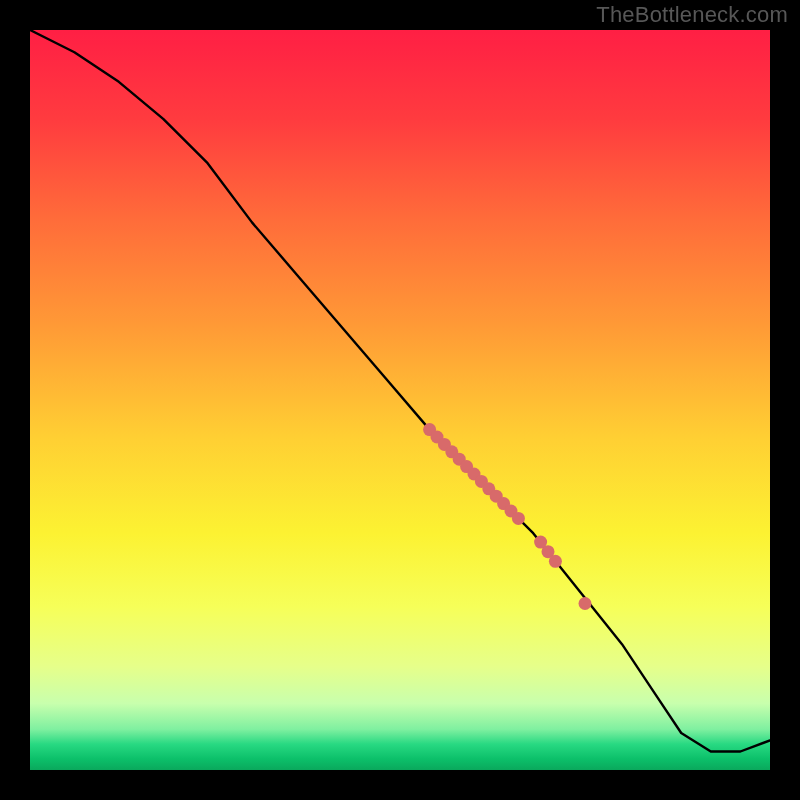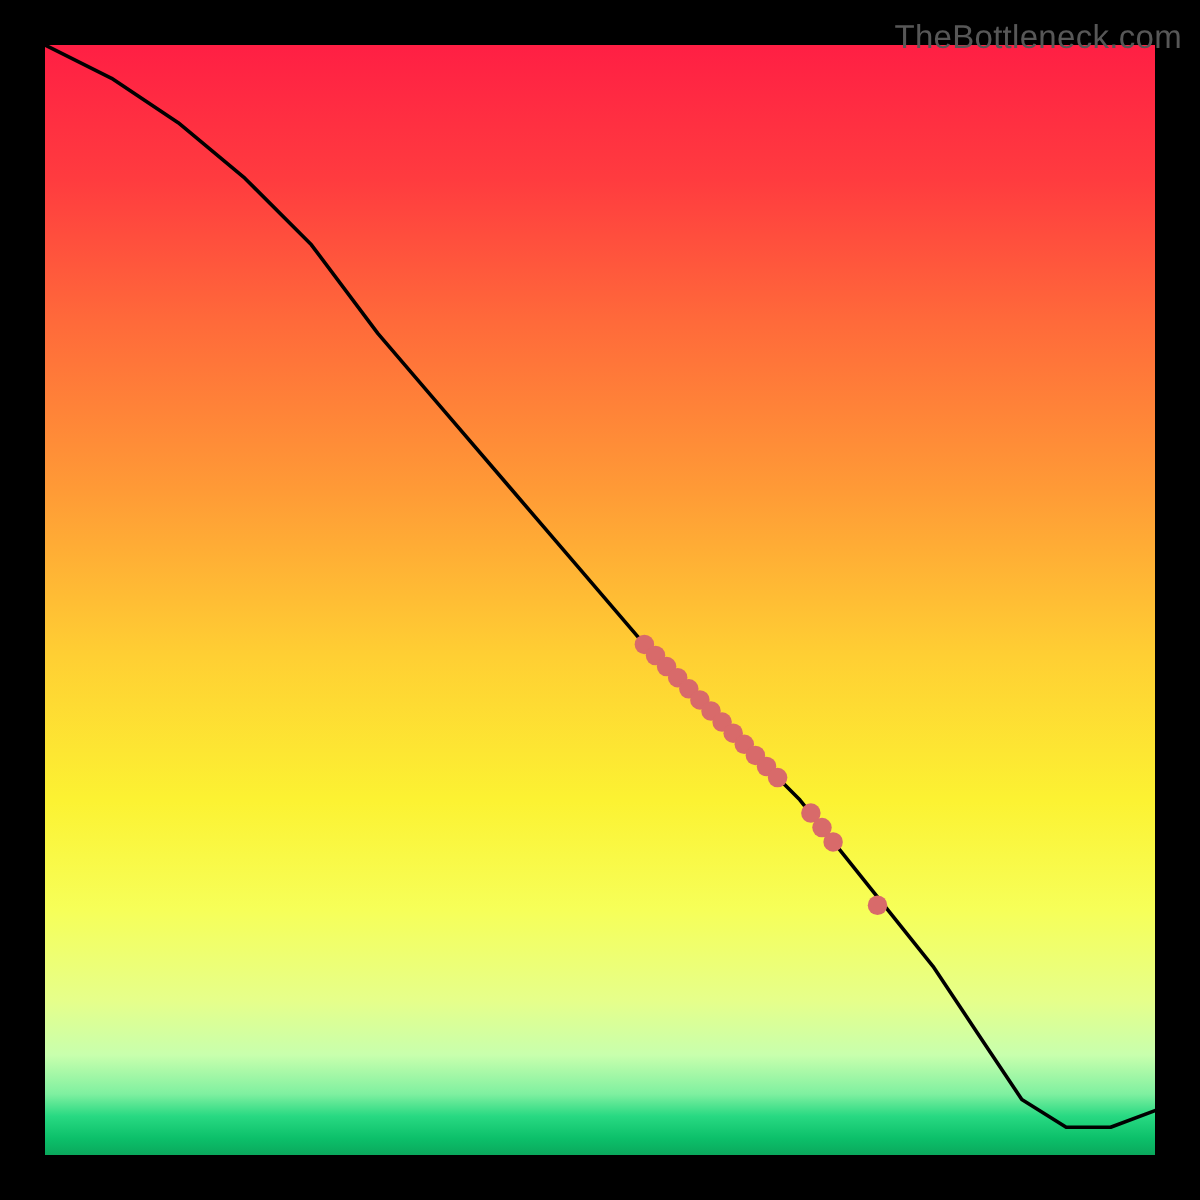--- a/index.html
+++ b/index.html
@@ -19,21 +19,21 @@
   }
   .plot {
     position: absolute;
     left: 30px;
     top: 30px;
     width: 740px;
     height: 740px;
   }
   .watermark {
     position: absolute;
-    top: 12px;
+    top: 2px;
     right: 12px;
     color: #575757;
     font-size: 22px;
     font-weight: 400;
     letter-spacing: 0.2px;
     user-select: none;
   }
 </style>
 </head>
 <body>

